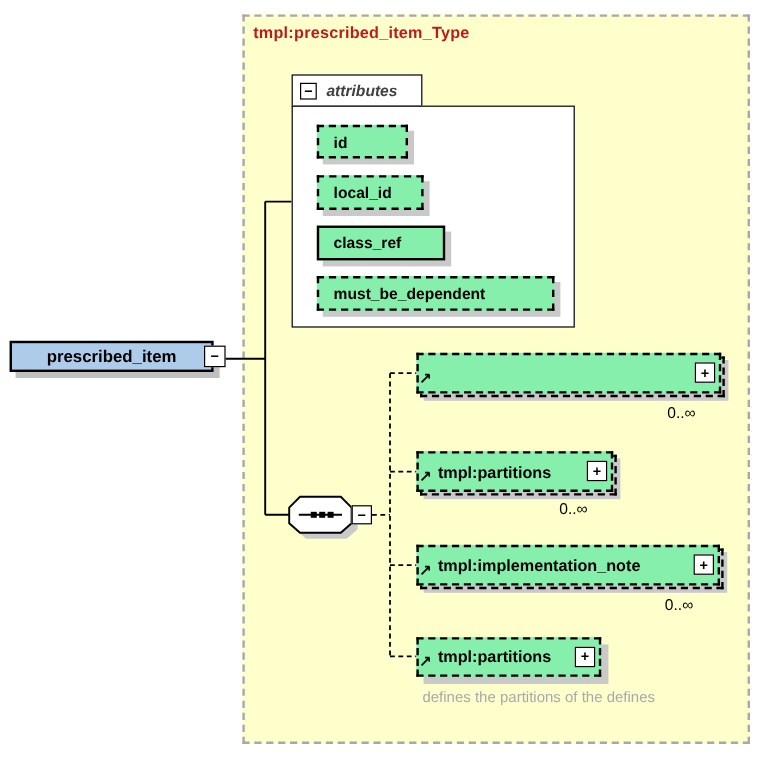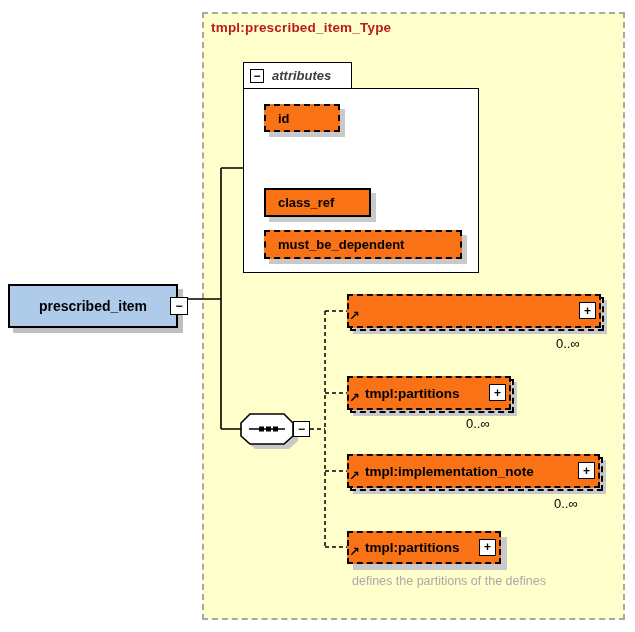--- a/index.html
+++ b/index.html
@@ -39,21 +39,21 @@
   }
   .tab-toggle { width:14px; height:14px; }
 
   
   .boxwrap { position:absolute; }
   .shadow { position:absolute; left:6px; top:6px; width:100%; height:100%; background:#C9C9C9; }
   .ghost  { position:absolute; left:3px; top:3px; width:100%; height:100%;
             border:2px dashed #000; box-sizing:border-box; }
   .box {
     position:absolute; left:0; top:0; width:100%; height:100%;
-    background:#f97316; border:2px dashed #000; box-sizing:border-box;
+    background:#86efac; border:2px dashed #000; box-sizing:border-box;
     display:flex; align-items:center;
   }
   .box.solid { border-style:solid; }
   .attrbox .box { padding-left:12px; font-size:13px; font-weight:bold; color:#000; }
   .attrbox { filter:none; }
   .attrbox .shadow { left:5px; top:5px; }
 
   
   .rootbox .box {
     background:#AECBEA; border:2px solid #000; justify-content:center;
@@ -110,36 +110,42 @@
   </div>
   <div class="attr-main"></div>
 
   <div class="boxwrap attrbox" style="left:264px;top:104px;width:76px;height:28px;">
     <div class="shadow"></div>
     <div class="box">
       <span>id</span>
     </div>
   </div>
 
+  <div class="boxwrap attrbox" style="left:264px;top:146px;width:89px;height:29px;">
+    <div class="shadow"></div>
+    <div class="box">
+      <span>local_id</span>
+    </div>
+  </div>
 
   <div class="boxwrap attrbox" style="left:264px;top:188px;width:107px;height:29px;">
     <div class="shadow"></div>
     <div class="box solid">
       <span>class_ref</span>
     </div>
   </div>
 
   <div class="boxwrap attrbox" style="left:264px;top:230px;width:198px;height:29px;">
     <div class="shadow"></div>
     <div class="box">
       <span>must_be_dependent</span>
     </div>
   </div>
 
-  <div class="boxwrap rootbox" style="left:8px;top:284px;width:170px;height:44px;">
+  <div class="boxwrap rootbox" style="left:8px;top:284px;width:170px;height:26px;">
     <div class="shadow"></div>
     <div class="box">
       <span>prescribed_item</span>
     </div>
     <div class="toggle root-toggle">−</div>
   </div>
 
   <div class="boxwrap childbox" style="left:347px;top:294px;width:254px;height:34px;">
     <div class="shadow"></div>
     <div class="ghost"></div>

